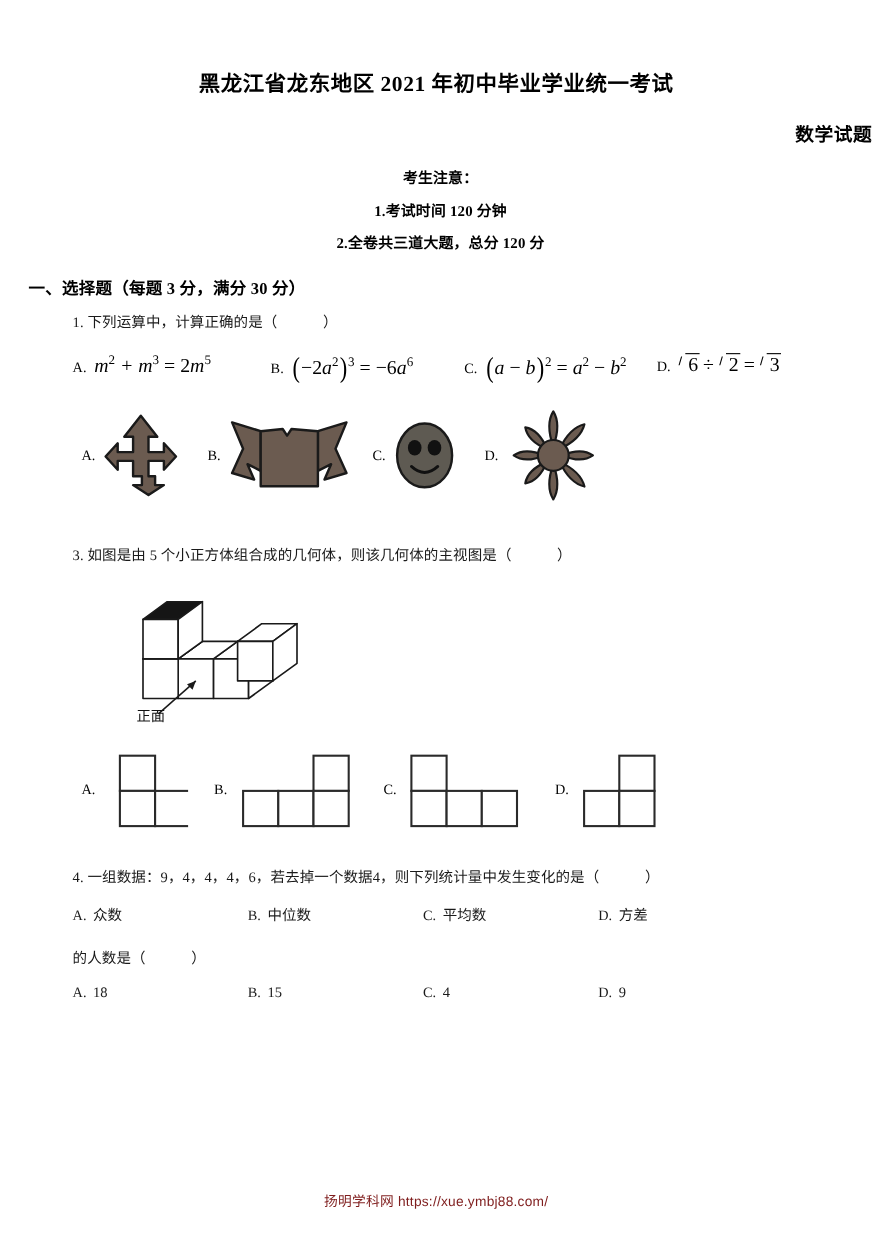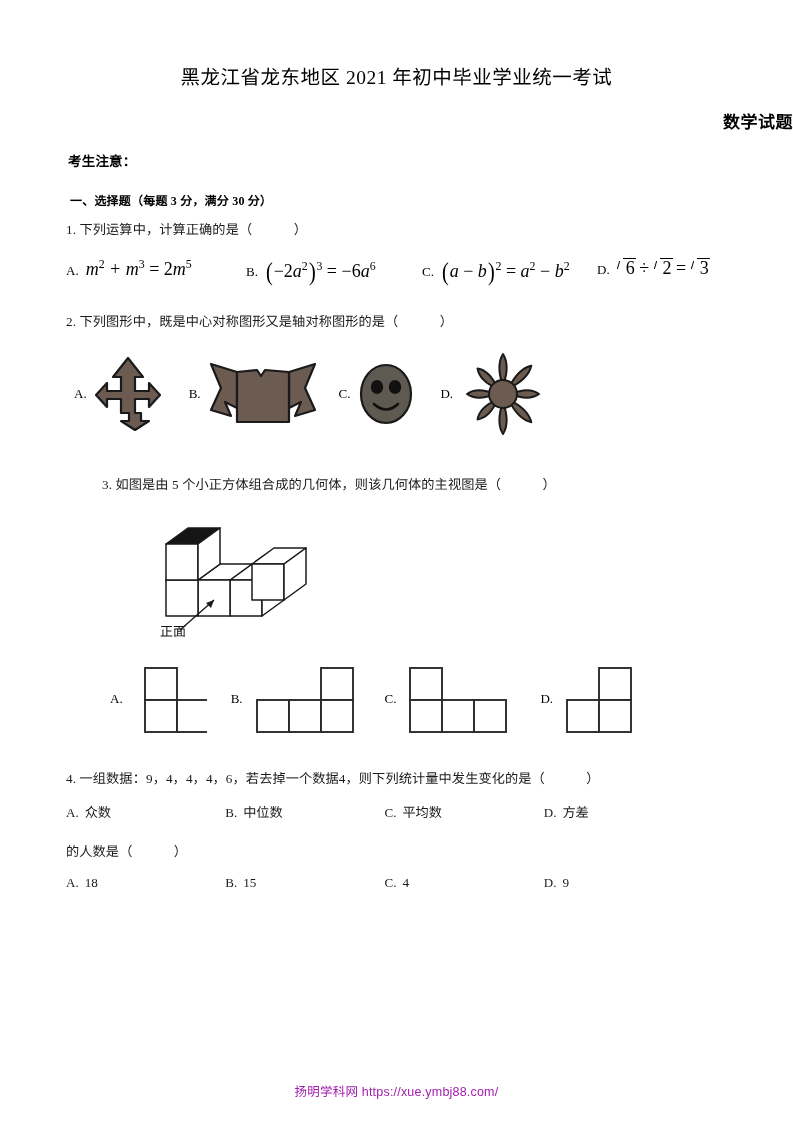--- a/index.html
+++ b/index.html
@@ -20,21 +20,21 @@
     position: absolute;
     left: 0; top: 0;
     width: 793px;
     height: 1122px;
     padding: 0;
   }
 
   
   .doc-title {
     text-align: center;
-    font-weight: normal;
+    font-weight: bold;
     font-size: 19.5px;
     letter-spacing: 0.5px;
     margin: 0;
     padding-top: 66px;
     line-height: 1.25;
   }
   .doc-subtitle {
     text-align: right;
     font-weight: bold;
     font-size: 17px;
@@ -48,27 +48,28 @@
     padding-left: 68px;
     padding-right: 60px;
     padding-top: 22px;
   }
   .notice-line {
     font-weight: bold;
     font-size: 13.5px;
     line-height: 1.0;
     margin: 0 0 16px 0;
     letter-spacing: 0.2px;
+    text-align: center;
   }
 
   
   .section-heading {
     font-weight: bold;
-    font-size: 12px;
-    padding-left: 70px;
+    font-size: 15px;
+    padding-left: 26px;
     margin: 0;
     padding-top: 6px;
     padding-bottom: 2px;
     letter-spacing: 0.2px;
   }
 
   
   .q-block {
     padding-left: 66px;
     padding-right: 90px;
@@ -209,35 +210,37 @@
   .grid-gap-c { width: 26px; }
 
   
   .footer-mark {
     position: absolute;
     left: 0;
     right: 0;
     bottom: 22px;
     text-align: center;
     font-size: 12.5px;
-    color: #a21caf;
+    color: #7f1d1d;
     font-family: "Liberation Sans", "DejaVu Sans", sans-serif;
     letter-spacing: 0.2px;
   }
 </style>
 </head>
 <body>
 
 <div class="page">
 
   <h1 class="doc-title">黑龙江省龙东地区 2021 年初中毕业学业统一考试</h1>
   <h2 class="doc-subtitle">数学试题</h2>
 
   <div class="notice-wrap">
     <p class="notice-line">考生注意：</p>
+    <p class="notice-line">1.考试时间 120 分钟</p>
+    <p class="notice-line">2.全卷共三道大题，总分 120 分</p>
   </div>
 
   <p class="section-heading">一、选择题（每题 3 分，满分 30 分）</p>
 
   <div class="q-block" style="margin-top:6px;">
     <p class="q-stem">
       <span>1.</span>
       <span>下列运算中，计算正确的是（</span>
       <span class="blank-paren"></span><span>）</span>
     </p>
@@ -256,25 +259,20 @@
         <span class="math"><span class="paren-big">(</span>a <span class="up">−</span> b<span class="paren-big">)</span><sup class="exp">2</sup> <span class="up">=</span> a<sup class="exp">2</sup> <span class="up">−</span> b<sup class="exp">2</sup></span>
       </div>
       <div class="mopt m4">
         <span class="opt-label">D.</span>
         <span class="math"><span class="radical">6</span> <span class="up">÷</span> <span class="radical">2</span> <span class="up">=</span> <span class="radical">3</span></span>
       </div>
     </div>
   </div>
 
   <div class="q-block" style="margin-top:22px;">
-    <p class="q-stem">
-      <span>2.</span>
-      <span>下列图形中，既是中心对称图形又是轴对称图形的是（</span>
-      <span class="blank-paren"></span><span>）</span>
-    </p>
 
     <div class="pict-row">
 
       <div class="pict-item">
         <span class="opt-label">A.</span>
         <svg width="70" height="78" viewBox="0 0 70 78">
           <path d="M35 3 L50 22 L42 22 L42 36 L56 36 L56 28 L67 40 L56 52 L56 44 L42 44 L42 58 L48 58 L48 66 L56 66 L42 75 L28 66 L36 66 L36 58 L28 58 L28 44 L14 44 L14 52 L3 40 L14 28 L14 36 L28 36 L28 22 L20 22 Z" fill="#6b5b50" stroke="#1a1a1a" stroke-width="2.2" stroke-linejoin="round"></path>
         </svg>
       </div>
       <div class="pict-gap-a"></div>
@@ -331,21 +329,21 @@
                 </g>
             </g>
             <circle cx="44" cy="42" r="14" fill="#6b5b50" stroke="#1a1a1a" stroke-width="2"></circle>
           </g>
         </svg>
       </div>
 
     </div>
   </div>
 
-  <div class="q-block" style="margin-top:36px;margin-left:36px;">
+  <div class="q-block" style="margin-top:36px;">
     <p class="q-stem">
       <span>3.</span>
       <span>如图是由 5 个小正方体组合成的几何体，则该几何体的主视图是（</span>
       <span class="blank-paren"></span><span>）</span>
     </p>
 
     <div class="solid-wrap">
       <svg width="230" height="126" viewBox="0 0 230 126">
         <g stroke="#1a1a1a" stroke-width="1.5" stroke-linejoin="round" fill="#ffffff">
 

